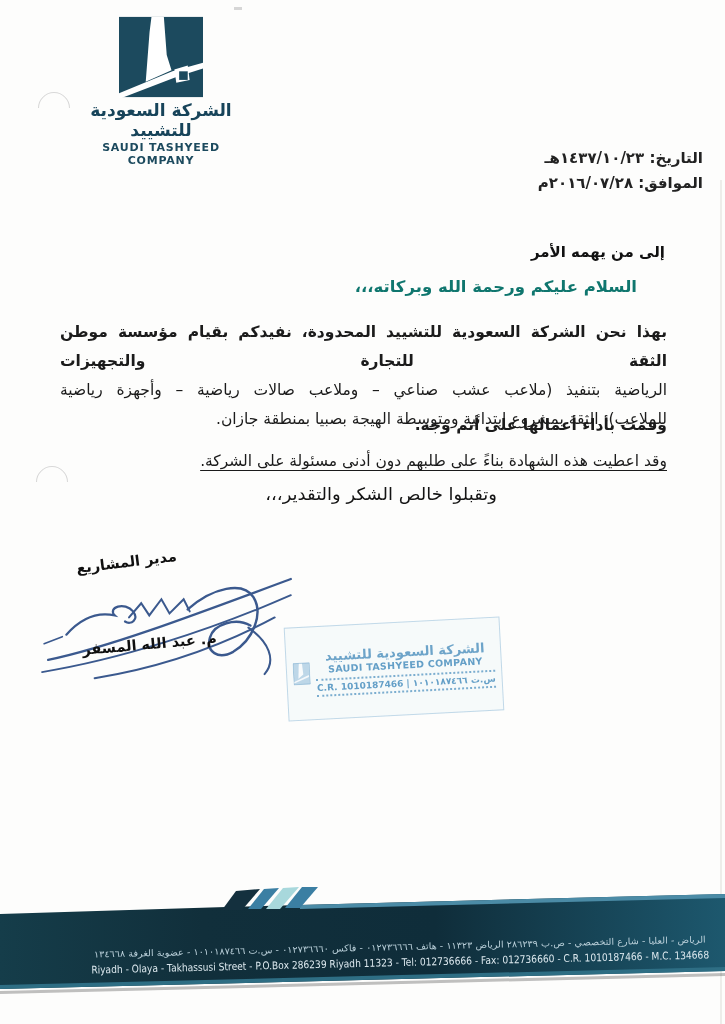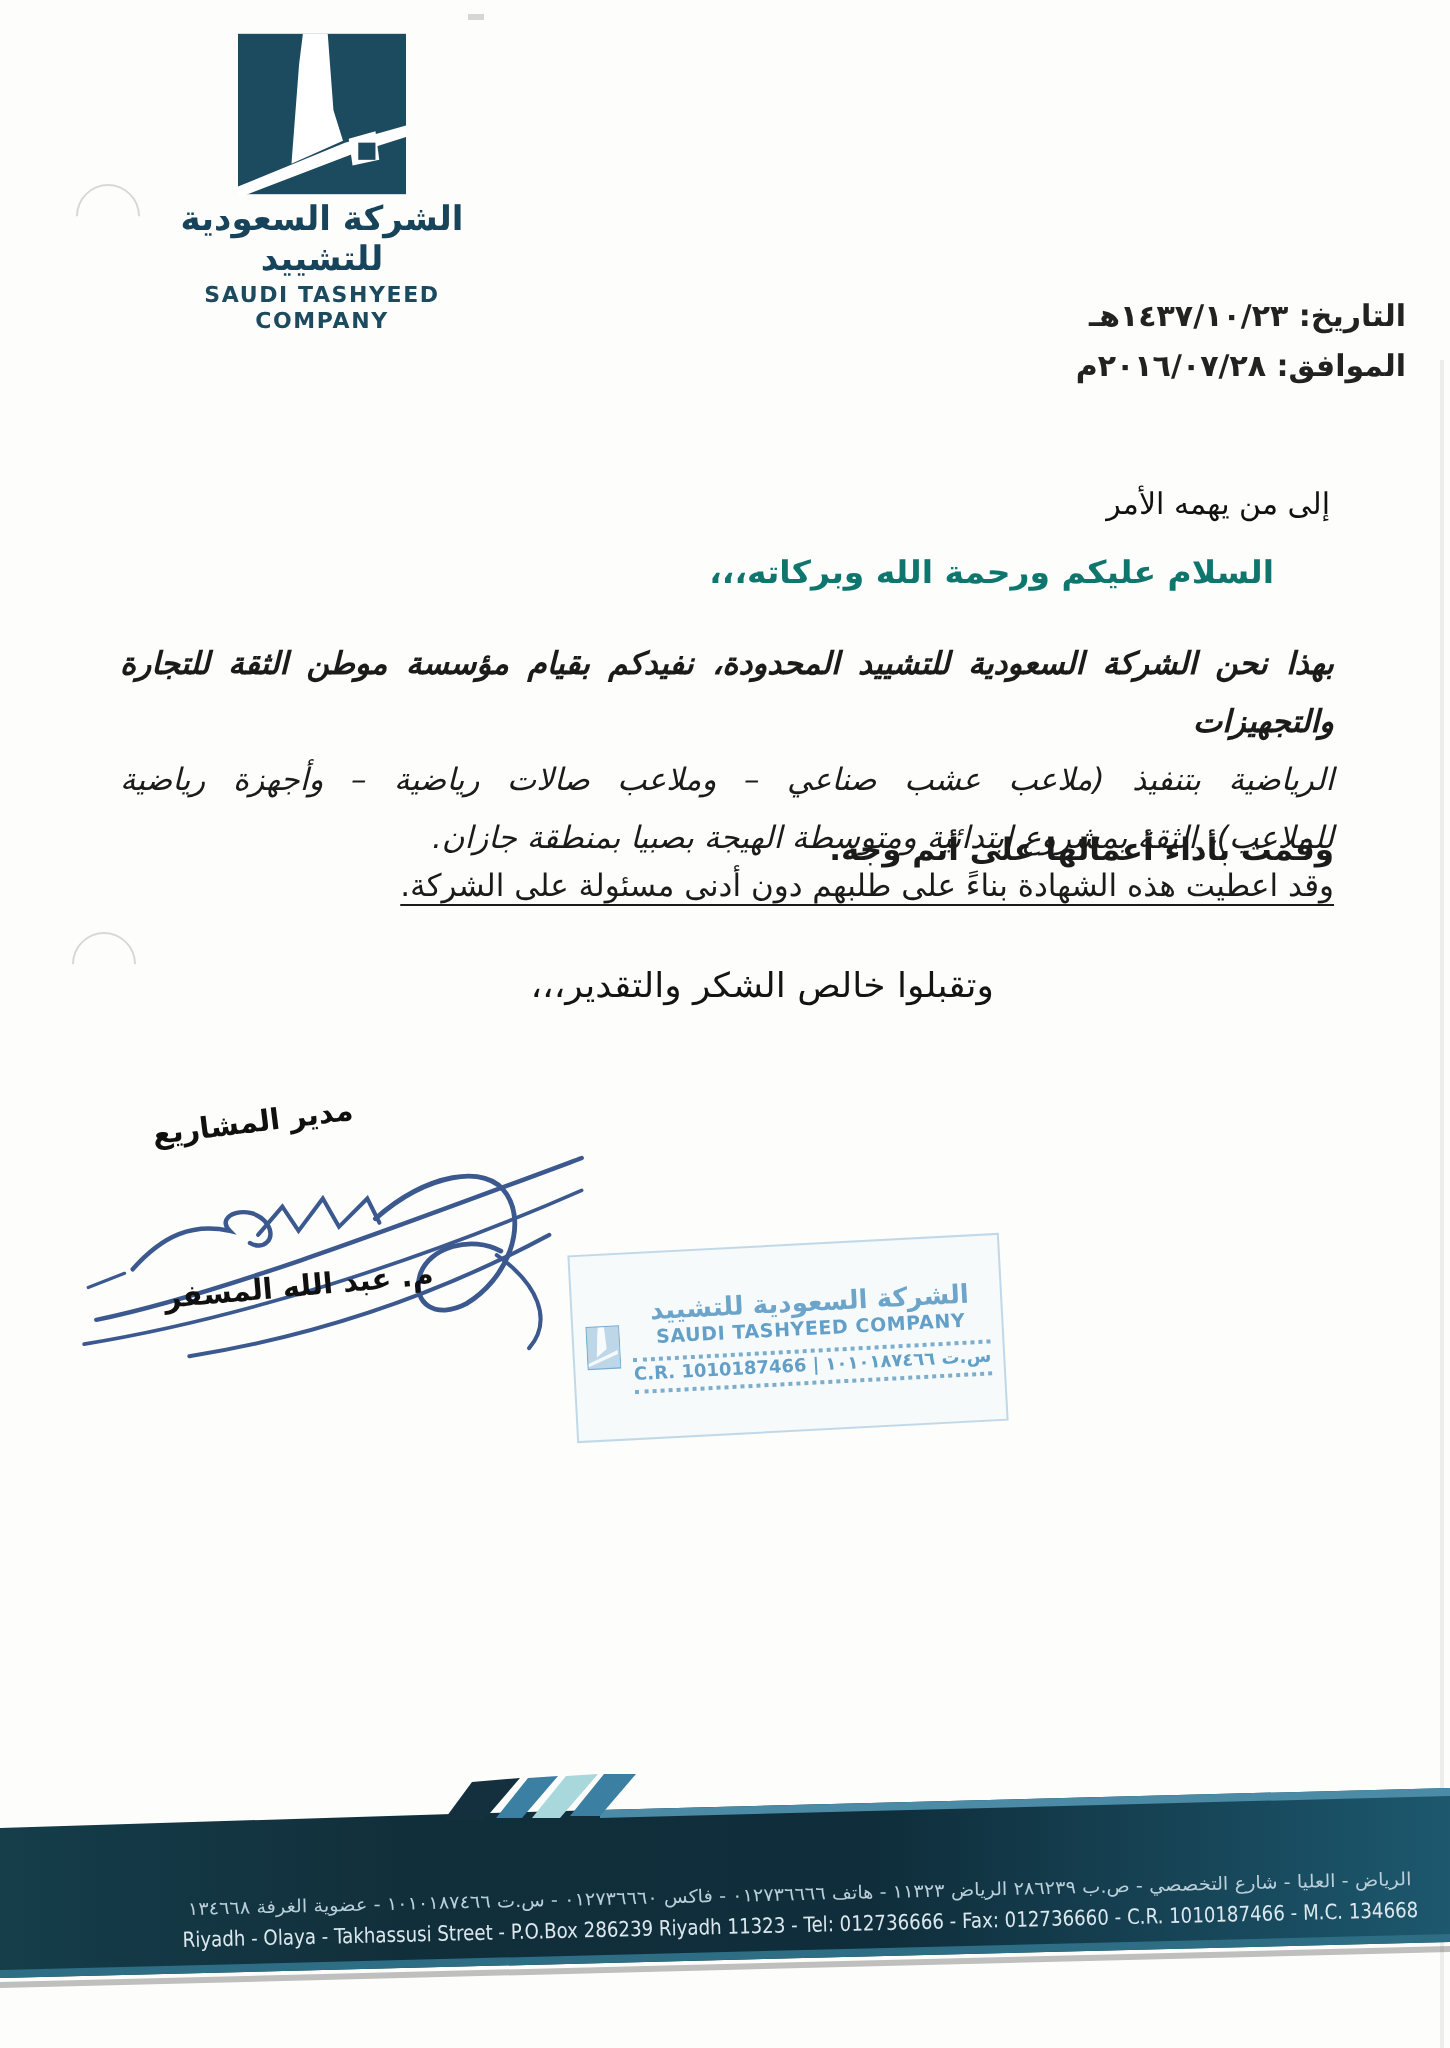--- a/index.html
+++ b/index.html
@@ -20,31 +20,31 @@
 
   
   .logo-block{position:absolute;left:70px;top:16px;width:182px;text-align:center;}
   .logo-mark{display:block;margin:0 auto;}
   .logo-name-ar{font-size:17px;font-weight:bold;color:#17445a;margin-top:2px;letter-spacing:-.5px;}
   .logo-name-en{font-size:11px;font-weight:600;color:#1c4a5e;letter-spacing:.8px;margin-top:1px;}
 
   .date-block{position:absolute;right:22px;top:146px;text-align:right;direction:rtl;
     font-size:15px;font-weight:bold;line-height:25px;color:#222;margin-left:44px;}
 
-  .recipient{position:absolute;right:60px;top:243px;direction:rtl;font-size:15px;font-weight:normal;color:#111;}
+  .recipient{position:absolute;right:60px;top:243px;direction:rtl;font-size:15px;font-weight:bold;color:#111;}
   .greeting{position:absolute;right:88px;top:277px;direction:rtl;font-size:16.5px;font-weight:bold;
     color:#0f766e;transform:scaleY(.95);}
 
-  .body-par{position:absolute;left:60px;right:58px;top:318px;direction:rtl;font-size:15.5px;line-height:29px;color:#1b1b1b;font-style:italic;}
+  .body-par{position:absolute;left:60px;right:58px;top:318px;direction:rtl;font-size:15.5px;line-height:29px;color:#1b1b1b;}
   .line-j{text-align:justify;text-align-last:justify;}
   .line-r{text-align:right;}
   .b{font-weight:bold;}
   .body-line4{position:absolute;left:60px;right:58px;top:416px;direction:rtl;text-align:right;
     font-size:15.5px;font-weight:bold;color:#1b1b1b;}
-  .body-line5{position:absolute;left:60px;right:58px;top:434px;direction:rtl;text-align:right;
+  .body-line5{position:absolute;left:60px;right:58px;top:452px;direction:rtl;text-align:right;
     font-size:15.5px;color:#1b1b1b;text-decoration:underline;text-underline-offset:4px;}
   .closing{position:absolute;right:228px;top:483px;direction:rtl;font-size:18px;font-weight:normal;
     color:#141414;transform:scaleY(.95);}
 
   
   .sig-title{position:absolute;left:76px;top:554px;direction:rtl;font-size:14.5px;font-weight:bold;
     color:#101010;transform:rotate(-7deg);}
   .sig-svg{position:absolute;left:36px;top:558px;}
   .sig-name{position:absolute;left:82px;top:636px;direction:rtl;font-size:14.5px;font-weight:bold;
     color:#101010;transform:rotate(-5deg);}

